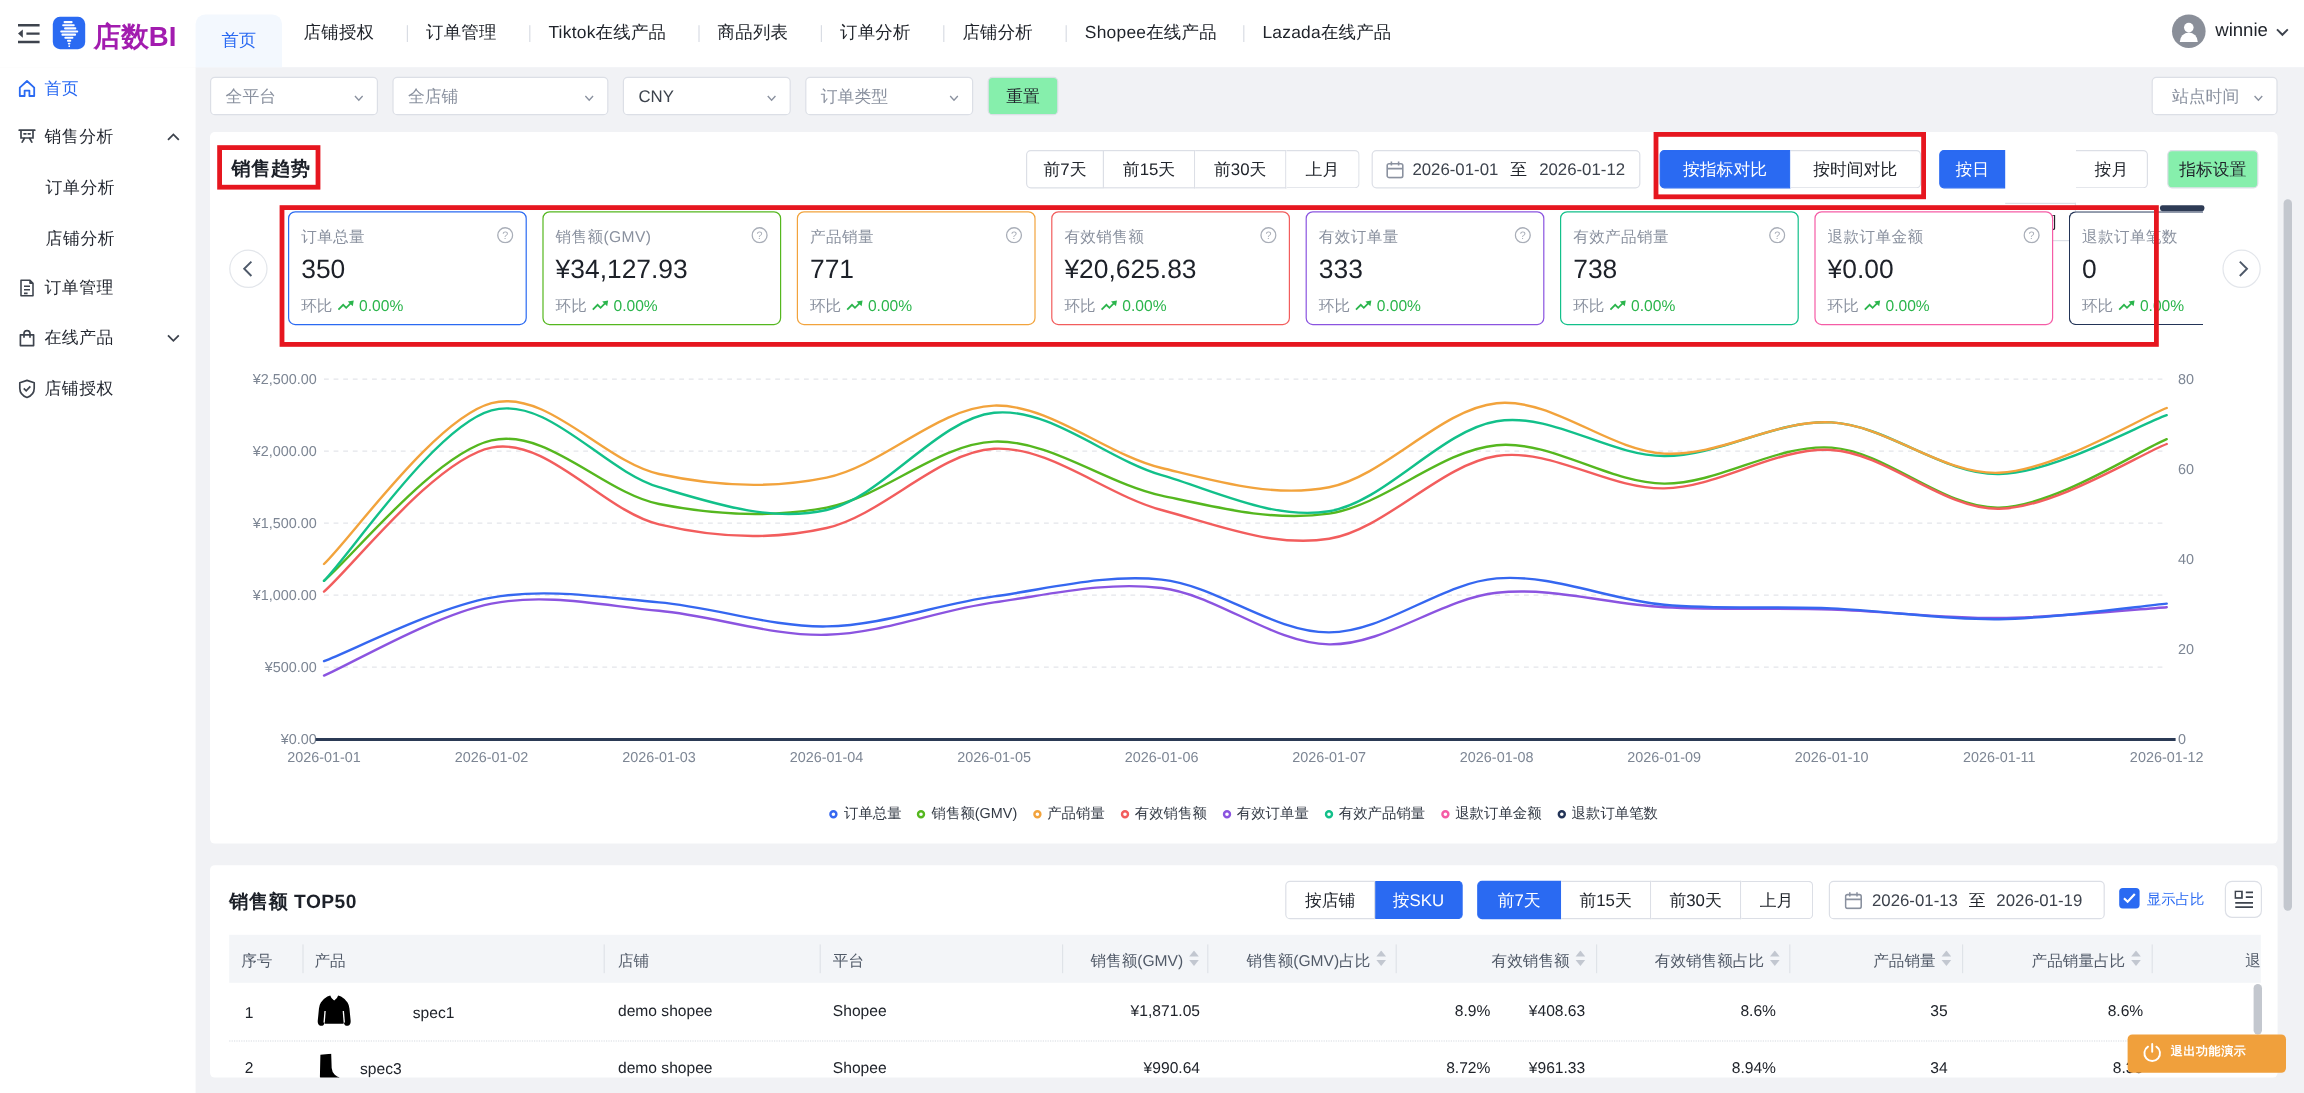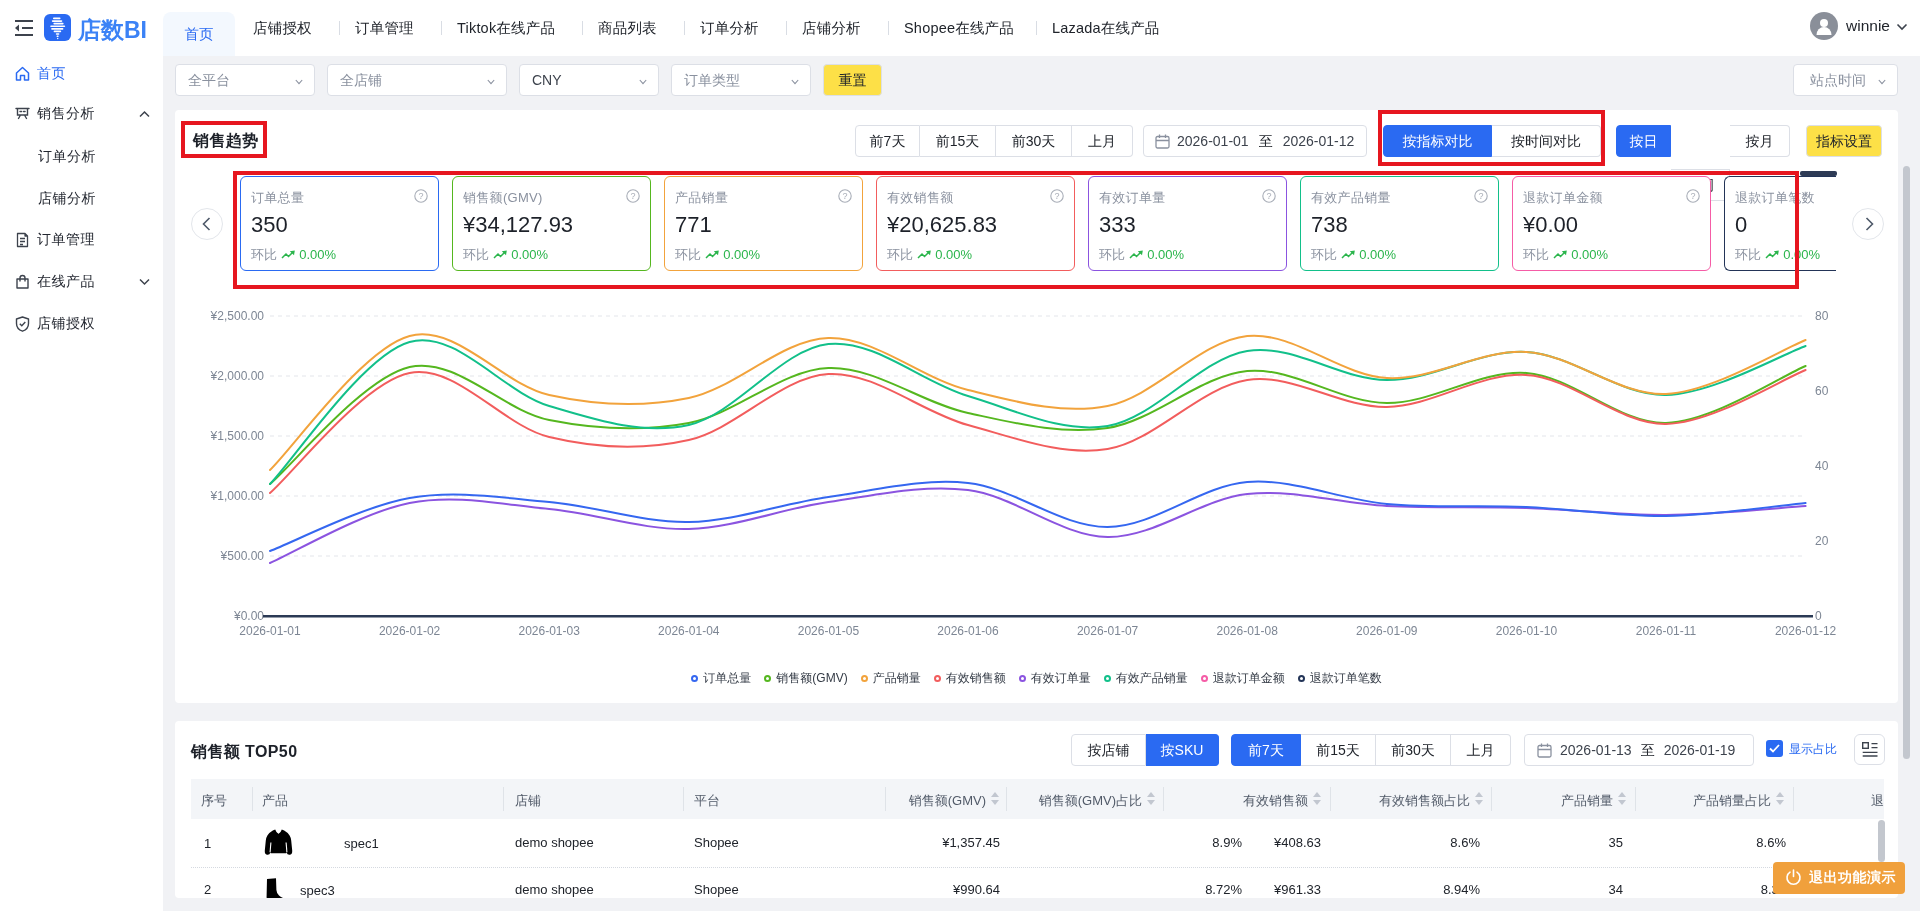--- a/index.html
+++ b/index.html
@@ -12,21 +12,21 @@
 .navtab { position:absolute; top:12px; height:44px; background:#f3f8fe; border-radius:8px 8px 0 0; color:#2a6af2; }
 .navitem { position:absolute; top:0; height:56px; line-height:56px; font-size:14.5px; color:#20242b; letter-spacing:0.2px; }
 .navdiv { position:absolute; top:21px; width:1px; height:14px; background:#d9dde4; }
 .sideitem { position:absolute; left:0; width:163px; height:42px; font-size:14px; color:#232730; }
 .sideitem .txt { position:absolute; left:37px; top:50%; transform:translateY(-50%); letter-spacing:0.5px; }
 .sideitem svg.ic { position:absolute; left:14px; top:50%; transform:translateY(-50%); }
 .caret { position:absolute; right:13px; top:50%; transform:translateY(-50%); }
 
 .sel { position:absolute; background:#fff; border:1px solid #dcdfe6; border-radius:4px; height:32px; line-height:30px; font-size:14px; color:#8a919f; padding-left:12px; }
 .sel .ar { position:absolute; right:11px; top:13px; width:8px; height:8px; }
-.btn { position:absolute; background:#fde047; border:1px solid #dcdfe6; border-radius:4px; height:32px; line-height:30px; font-size:14px; color:#20242b; text-align:center; }
+.btn { position:absolute; background:#86efac; border:1px solid #dcdfe6; border-radius:4px; height:32px; line-height:30px; font-size:14px; color:#20242b; text-align:center; }
 .bgroup { position:absolute; display:flex; height:32px; }
 .bgroup .seg { border:1px solid #dcdfe6; border-left:none; background:#fff; height:32px; line-height:30px; font-size:14px; color:#20242b; text-align:center; }
 .bgroup .seg:first-child { border-left:1px solid #dcdfe6; border-radius:4px 0 0 4px; }
 .bgroup .seg:last-child { border-radius:0 4px 4px 0; }
 .bgroup .seg.on { background:#2a6af2; border-color:#2a6af2; color:#fff; }
 .dtp { position:absolute; background:#fff; border:1px solid #dcdfe6; border-radius:4px; height:32px; line-height:30px; font-size:14px; color:#3d434d; }
 
 .card { position:absolute; background:#fff; border-radius:4px; }
 .stat { position:absolute; top:66px; width:199px; height:95px; background:#fff; border-radius:6px; border:1px solid; }
 .stat .t { position:absolute; left:10px; top:12px; font-size:13px; color:#8a919f; letter-spacing:0.3px;}
@@ -60,21 +60,21 @@
       <rect x="6.8" y="7.2" width="10.5" height="1.7" rx="0.8"></rect>
       <rect x="8.4" y="9.8" width="10.2" height="1.7" rx="0.8"></rect>
       <rect x="5.2" y="12.4" width="15" height="1.7" rx="0.8"></rect>
       <rect x="6.2" y="15" width="12.2" height="1.7" rx="0.8"></rect>
       <rect x="8.6" y="17.6" width="7.6" height="1.7" rx="0.8"></rect>
       <rect x="10.8" y="20.2" width="3.6" height="1.5" rx="0.7"></rect>
       <rect x="11.5" y="22.6" width="2.2" height="1.4" rx="0.7"></rect>
       <rect x="12" y="24.8" width="1.4" height="1.4" rx="0.7"></rect>
     </g>
   </svg>
-  <div class="abs" style="left:78px; top:15px; font-size:23px; font-weight:bold; color:#3b82f6;">店数BI</div>
+  <div class="abs" style="left:78px; top:15px; font-size:23px; font-weight:bold; color:#a21caf;">店数BI</div>
 
   <div class="navtab" style="left:163px; width:72px; text-align:center; line-height:44px; font-size:14.5px;">首页</div>
   <div class="navitem" style="left:253px;">店铺授权</div>
   <div class="navdiv" style="left:339px;"></div>
   <div class="navitem" style="left:355px;">订单管理</div>
   <div class="navdiv" style="left:441px;"></div>
   <div class="navitem" style="left:457px;">Tiktok在线产品</div>
   <div class="navdiv" style="left:582px;"></div>
   <div class="navitem" style="left:598px;">商品列表</div>
   <div class="navdiv" style="left:684px;"></div>
@@ -430,21 +430,21 @@
   <div class="td" style="left:29px; top:115px;">1</div>
   <svg class="abs" style="left:89px; top:108px;" width="29" height="29" viewBox="0 0 29 29">
     <path d="M11.2 0.6 Q12 3.4 14.5 4.8 Q17 3.4 17.8 0.6 L20.2 1.4 Q23.5 3.2 25.6 6.4 Q27 8.6 27.2 11.5 L28.2 21.5 Q28.5 25.2 26 25.8 Q23.3 26.3 22.6 23.4 L22.3 23.4 L22.3 24.2 L6.7 24.2 L6.7 23.4 L6.4 23.4 Q5.7 26.3 3 25.8 Q0.5 25.2 0.8 21.5 L1.8 11.5 Q2 8.6 3.4 6.4 Q5.5 3.2 8.8 1.4 Z" fill="#000"></path>
     <path d="M6.9 13.5 L6.1 23.2" stroke="#fff" stroke-width="1.1" fill="none"></path>
     <path d="M22.1 13.5 L22.9 23.2" stroke="#fff" stroke-width="1.1" fill="none"></path>
     <path d="M12.2 0.9 Q13 3.2 14.5 4.4 Q16 3.2 16.8 0.9 L14.5 0.2 Z" fill="#fff"></path>
   </svg>
   <div class="td" style="left:125px; top:115px;margin-left:44px;">spec1</div>
   <div class="td" style="left:340px; top:114px;">demo shopee</div>
   <div class="td" style="left:519px; top:114px;">Shopee</div>
-  <div class="td" style="left:625px; top:114px; width:200px; text-align:right;">¥1,357.45</div>
+  <div class="td" style="left:625px; top:114px; width:200px; text-align:right;">¥1,871.05</div>
   <div class="td" style="left:867px; top:114px; width:200px; text-align:right;">8.9%</div>
   <div class="td" style="left:946px; top:114px; width:200px; text-align:right;">¥408.63</div>
   <div class="td" style="left:1105px; top:114px; width:200px; text-align:right;">8.6%</div>
   <div class="td" style="left:1248px; top:114px; width:200px; text-align:right;">35</div>
   <div class="td" style="left:1411px; top:114px; width:200px; text-align:right;">8.6%</div>
   <div class="abs" style="left:16px; top:146px; width:1693px; height:0; border-top:1px dotted #d5d9e0;"></div>
 
   <div class="td" style="left:29px; top:161px;">2</div>
   <svg class="abs" style="left:91px; top:157px;" width="18" height="21" viewBox="0 0 18 21">
     <path d="M1 1 L10 0.2 L10.4 12 Q10.6 15.2 13 17.6 Q15.2 19.4 16.6 19.8 Q17.2 20.4 15.5 20.5 L2 20.8 Q0.3 20.8 0.6 18.2 Z" fill="#000"></path>
@@ -468,15 +468,15 @@
   <div class="redbox" style="left:233px; top:171px; width:1566px; height:118px;"></div>
   <div class="redbox" style="left:1378px; top:110px; width:227px; height:56px;"></div>
 
   <div class="abs" style="left:1903px; top:166px; width:7px; height:593px; background:#c3c7ce; border-radius:3.5px; z-index:30;"></div>
 
   <div class="abs" style="left:1773px; top:862px; width:132px; height:32px; background:#f0a03c; border-radius:4px; z-index:31;">
     <svg class="abs" style="left:12px; top:7px;" width="17" height="17" viewBox="0 0 17 17">
       <path d="M5 3.2 A6.5 6.5 0 1 0 12 3.2" stroke="#fff" stroke-width="1.6" fill="none" stroke-linecap="round"></path>
       <line x1="8.5" y1="1" x2="8.5" y2="7.5" stroke="#fff" stroke-width="1.6" stroke-linecap="round"></line>
     </svg>
-    <div class="abs" style="left:36px; top:7px; font-size:14px; font-weight:bold; color:#fff; letter-spacing:0.5px;">退出功能演示</div>
+    <div class="abs" style="left:36px; top:7px; font-size:10px; font-weight:bold; color:#fff; letter-spacing:0.5px;">退出功能演示</div>
   </div>
 </div>
 
 </body></html>

